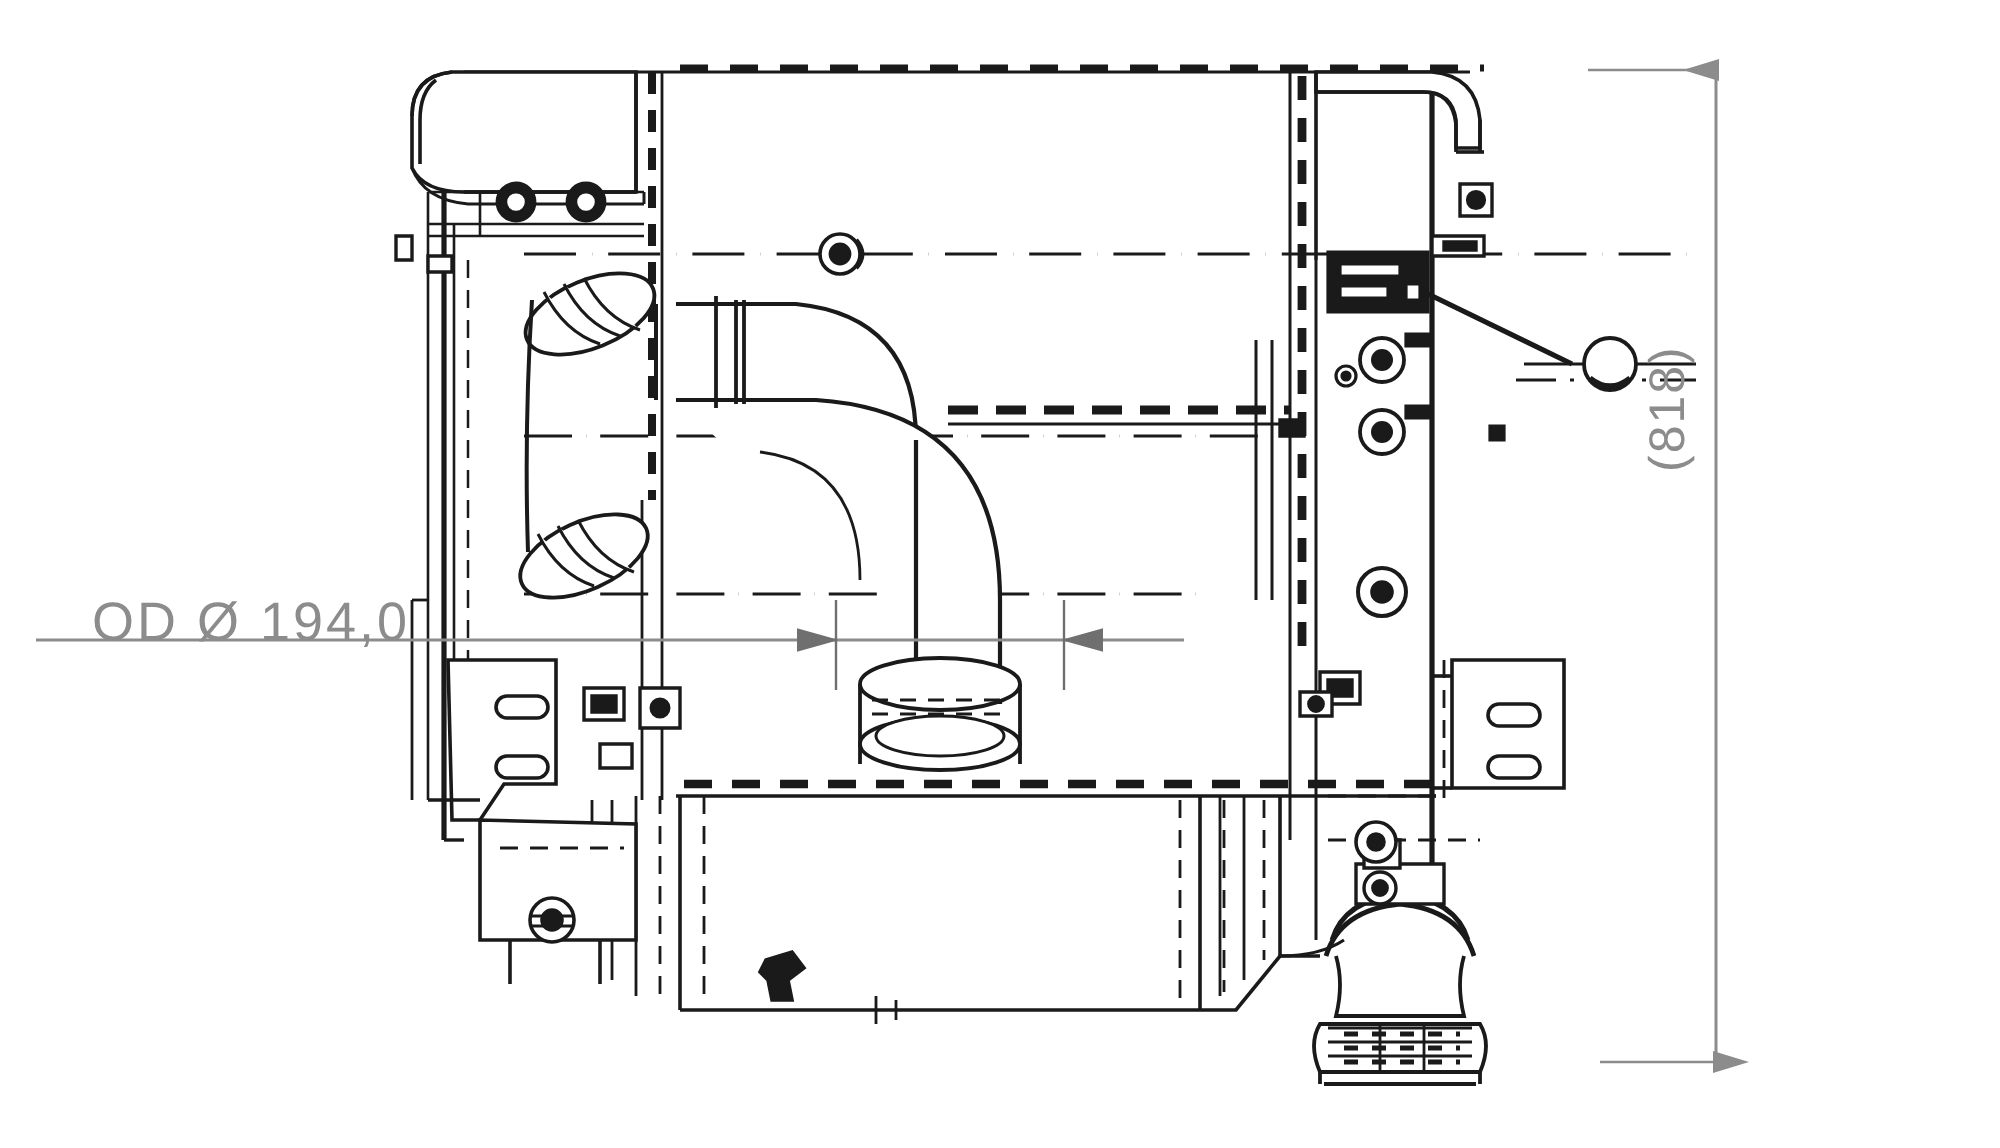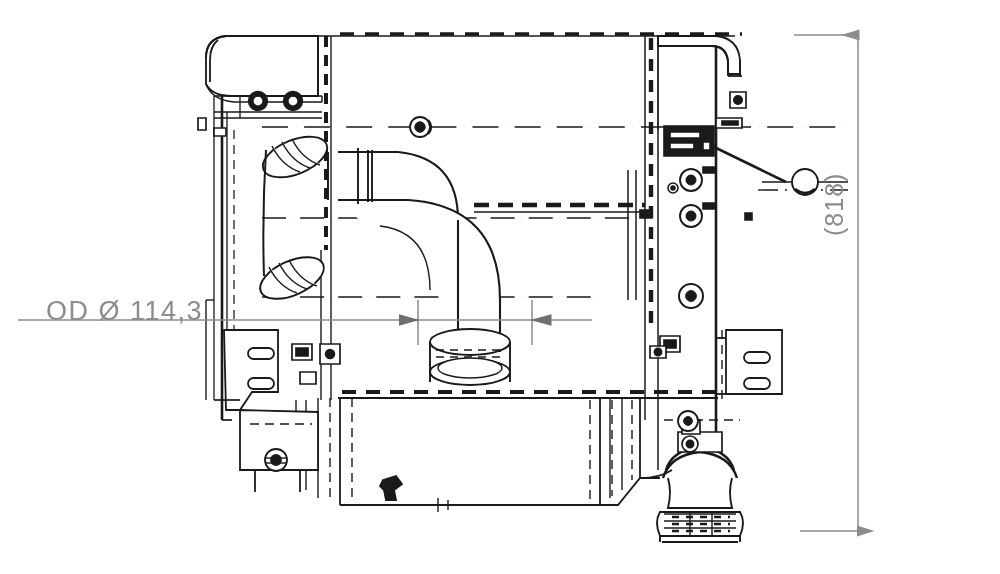--- a/index.html
+++ b/index.html
@@ -391,17 +391,17 @@
     <g stroke="#1a1a1a" fill="none">
       <path d="M712 146 L786 182" stroke-width="2.6"></path>
       <path d="M762 182 L848 182" stroke-width="1.5"></path>
       <path d="M758 190 L848 190" stroke-width="1.4" stroke-dasharray="20 7 2 7"></path>
       <circle cx="805" cy="182" r="13" fill="#fff" stroke="#1a1a1a" stroke-width="1.9"></circle>
       <path d="M795 189 Q805 197 815 189" stroke="#1a1a1a" stroke-width="2.6" fill="none"></path>
     </g>
 
   </svg>
 
-  <div class="dim-text" id="od-label">OD Ø 114,3</div>
+  <div class="dim-text" id="od-label">OD Ø 194,0</div>
 
   <div class="dim-text" id="h-label">(818)</div>
 
 </div>
 
 </body></html>

